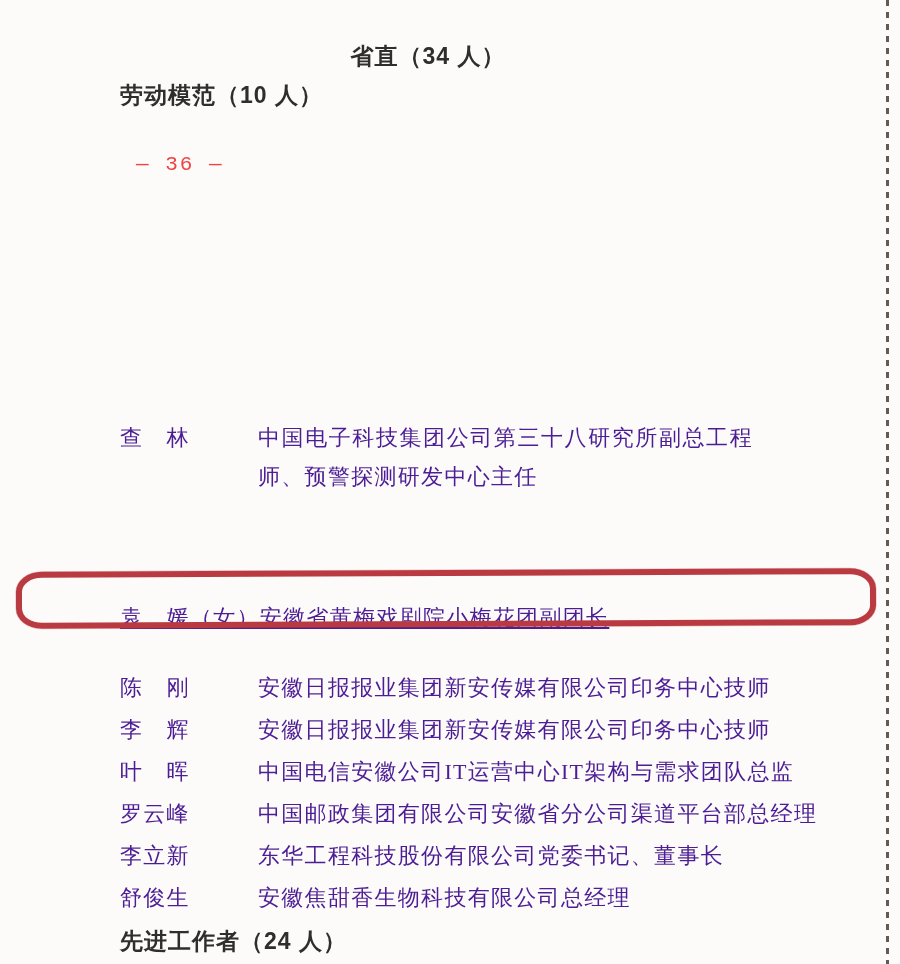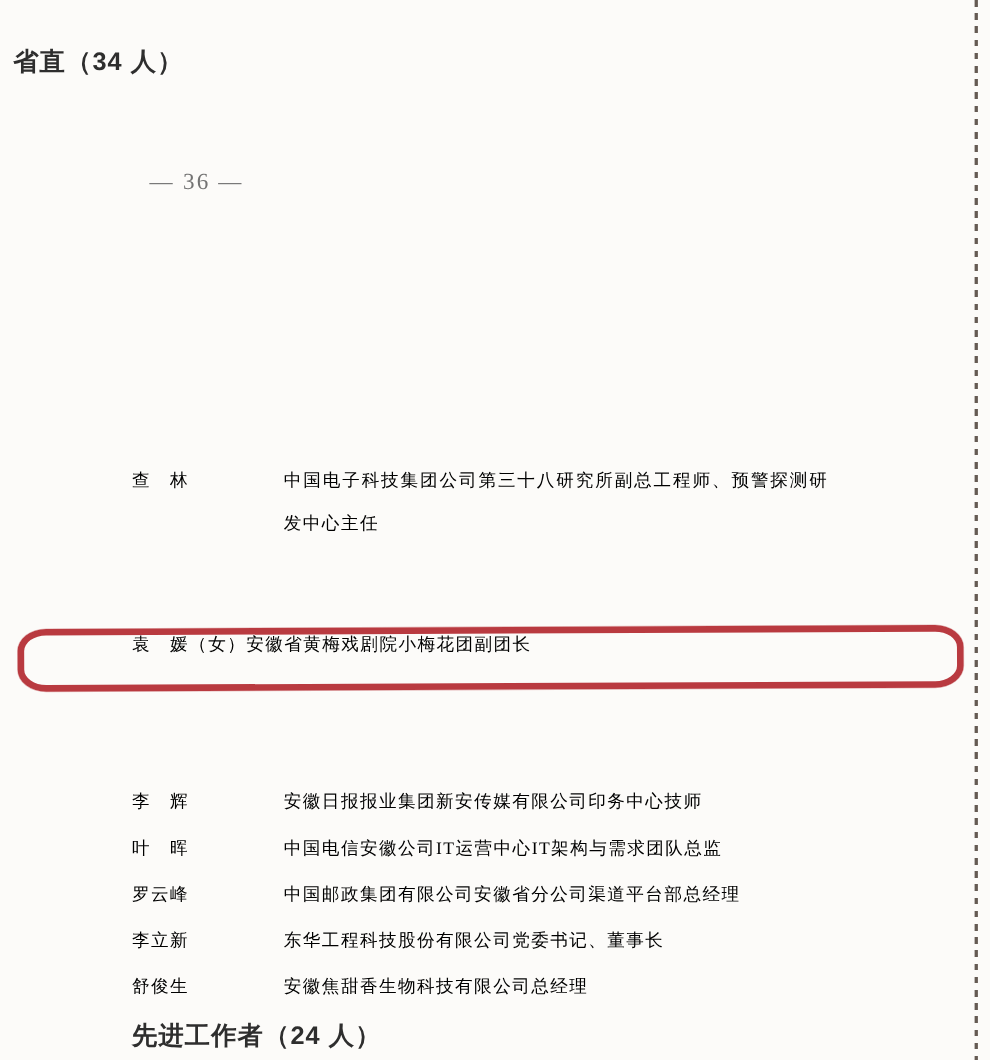--- a/index.html
+++ b/index.html
@@ -20,40 +20,42 @@
   .heading {
     position: absolute;
     font-family: "Liberation Sans", "DejaVu Sans", sans-serif;
     font-weight: 700;
     font-size: 23px;
     line-height: 30px;
     color: #2e2e2e;
     letter-spacing: 1px;
     white-space: nowrap;
   }
-  #section-heading { top: 41px; left: 12px; width: 856px; }
+  #section-heading { top: 41px; left: 0; width: 856px; text-align: center; }
   #group-heading   { top: 80px; left: 120px; }
   #footer-heading  { top: 926px; left: 120px; }
   #page-number {
     position: absolute;
     top: 150px; left: 136px;
     font-size: 21px;
     line-height: 30px;
-    color: #737373;
+    color: #ef4444;
     letter-spacing: 2px;
     white-space: nowrap;
+    font-family: Liberation Mono, monospace;
   }
   
   .row {
     position: absolute;
     left: 120px;
-    font-size: 16px;
+    font-size: 22px;
     line-height: 39px;
-    color: #000000;
+    color: #4c1d95;
     letter-spacing: 1.3px;
+    text-decoration: underline;
   }
   .row .name {
     display: inline-block;
     width: 138px;
     vertical-align: top;
     white-space: nowrap;
   }
   .row .desc {
     display: inline-block;
     vertical-align: top;
@@ -95,33 +97,37 @@
     opacity: 0.85;
   }
 </style>
 </head>
 <body>
 
 <div class="page">
 
   <div id="section-heading" class="heading">省直（34 人）</div>
 
+  <div id="group-heading" class="heading">劳动模范（10 人）</div>
 
   <div id="page-number">— 36 —</div>
 
   <div class="row" style="top:418px">
     <span class="name">查　林</span><span class="desc wrap">中国电子科技集团公司第三十八研究所副总工程师、预警探测研发中心主任</span>
   </div>
 
 
-  <div class="row inline-row" style="top:567px">
+  <div class="row inline-row" style="top:598px">
     <span>袁　媛</span><span>（女）安徽省黄梅戏剧院小梅花团副团长</span>
   </div>
 
 
+  <div class="row" style="top:668px">
+    <span class="name">陈　刚</span><span class="desc">安徽日报报业集团新安传媒有限公司印务中心技师</span>
+  </div>
 
   <div class="row" style="top:710px">
     <span class="name">李　辉</span><span class="desc">安徽日报报业集团新安传媒有限公司印务中心技师</span>
   </div>
 
   <div class="row" style="top:794px">
     <span class="name">罗云峰</span><span class="desc">中国邮政集团有限公司安徽省分公司渠道平台部总经理</span>
   </div>
 
   <div class="row" style="top:752px">

